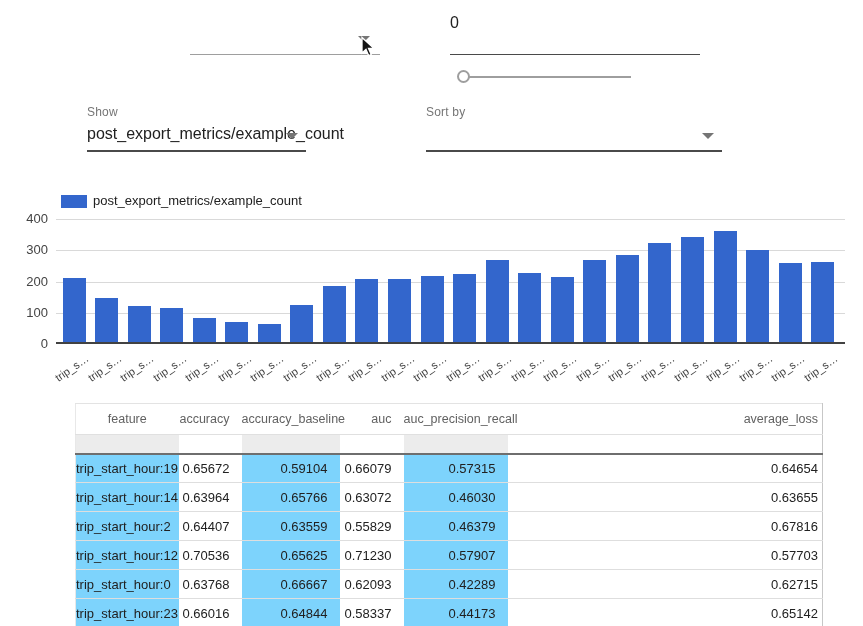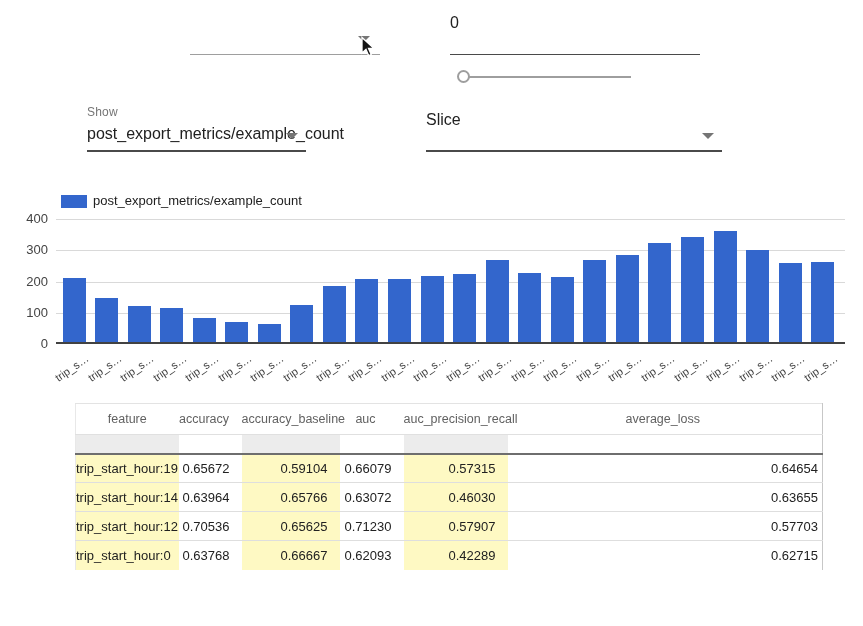--- a/index.html
+++ b/index.html
@@ -36,31 +36,31 @@
   .bar { position:absolute; bottom:0; width:23px; }
   .ytick { position:absolute; left:0; width:48px; text-align:right; font-size:13px; color:#444; }
   .xtick { position:absolute; top:167px; font-size:11px; color:#424242; white-space:nowrap;
            transform:rotate(-35deg); transform-origin:100% 0; }
 
   
   .metrics-table { position:absolute; left:75px; top:403px; width:748px;
                    border-collapse:collapse; table-layout:fixed;
                    border-top:1px solid #e3e3e3; border-left:1px solid #e8e8e8; border-right:1px solid #c7c7c7; }
   .metrics-table th { height:31px; font-weight:400; font-size:12.5px; color:#616161;
-                      padding-right:12px; vertical-align:middle; white-space:nowrap; }
+                      text-align:right; padding-right:12px; vertical-align:middle; white-space:nowrap; }
   .metrics-table th.c0 { text-align:center; padding-right:0; }
   .metrics-table tr.filter-row td { height:19px; border-top:1px solid #e0e0e0;
                                     border-bottom:2px solid #6e6e6e; }
   .metrics-table td { height:29px; font-size:13px; color:#212121; text-align:right;
                       padding-right:12px; vertical-align:middle; white-space:nowrap; }
   .metrics-table td.c0 { padding-right:10px; }
   .metrics-table .c5 { padding-right:4px; }
   .metrics-table tbody tr + tr td { border-top:1px solid #dedede; }
   .shade  { background:#ececec; }
-  .cshade { background:#fef9c3;margin-top:36px; }
+  .cshade { background:#7dd3fc;margin-top:36px; }
   .c0 { width:103px; } .c1 { width:63px; } .c2 { width:98px; }
   .c3 { width:64px; } .c4 { width:104px; } .c5 { width:auto; }
 </style>
 </head>
 <body>
 
 <div class="field" style="left:190px; top:8px; width:190px; height:47px">
   <div class="dd-arrow" style="right:10px"></div>
   <div class="underline u-light"></div>
 </div>
@@ -80,21 +80,21 @@
 </div>
 
 <div class="field" style="left:87px; top:105px; width:219px; height:47px">
   <div class="flabel">Show</div>
   <div class="fvalue">post_export_metrics/example_count</div>
   <div class="dd-arrow" style="right:8px"></div>
   <div class="underline u-dark"></div>
 </div>
 
 <div class="field" style="left:426px; top:105px; width:296px; height:47px">
-  <div class="fvalue">Slice</div>
+  <div class="flabel">Sort by</div>
   <div class="dd-arrow" style="right:8px"></div>
   <div class="underline u-dark"></div>
 </div>
 
 <div class="chart">
   <div class="legend-swatch" style="background: rgb(51, 102, 204);"></div>
   <span class="legend-label">post_export_metrics/example_count</span>
   <div class="plot">
       <div class="gridline" style="top: 93.75px;"></div>
       <div class="gridline" style="top: 62.5px;"></div>
@@ -186,29 +186,45 @@
       </tr>
       <tr>
         <td class="c0 cshade">trip_start_hour:14</td>
         <td class="c1">0.63964</td>
         <td class="c2 cshade">0.65766</td>
         <td class="c3">0.63072</td>
         <td class="c4 cshade">0.46030</td>
         <td class="c5">0.63655</td>
       </tr>
       <tr>
+        <td class="c0 cshade">trip_start_hour:2</td>
+        <td class="c1">0.64407</td>
+        <td class="c2 cshade">0.63559</td>
+        <td class="c3">0.55829</td>
+        <td class="c4 cshade">0.46379</td>
+        <td class="c5">0.67816</td>
+      </tr>
+      <tr>
         <td class="c0 cshade">trip_start_hour:12</td>
         <td class="c1">0.70536</td>
         <td class="c2 cshade">0.65625</td>
         <td class="c3">0.71230</td>
         <td class="c4 cshade">0.57907</td>
         <td class="c5">0.57703</td>
       </tr>
       <tr>
         <td class="c0 cshade">trip_start_hour:0</td>
         <td class="c1">0.63768</td>
         <td class="c2 cshade">0.66667</td>
         <td class="c3">0.62093</td>
         <td class="c4 cshade">0.42289</td>
         <td class="c5">0.62715</td>
       </tr>
+      <tr>
+        <td class="c0 cshade">trip_start_hour:23</td>
+        <td class="c1">0.66016</td>
+        <td class="c2 cshade">0.64844</td>
+        <td class="c3">0.58337</td>
+        <td class="c4 cshade">0.44173</td>
+        <td class="c5">0.65142</td>
+      </tr>
     </tbody>
 </table>
 
 </body></html>

